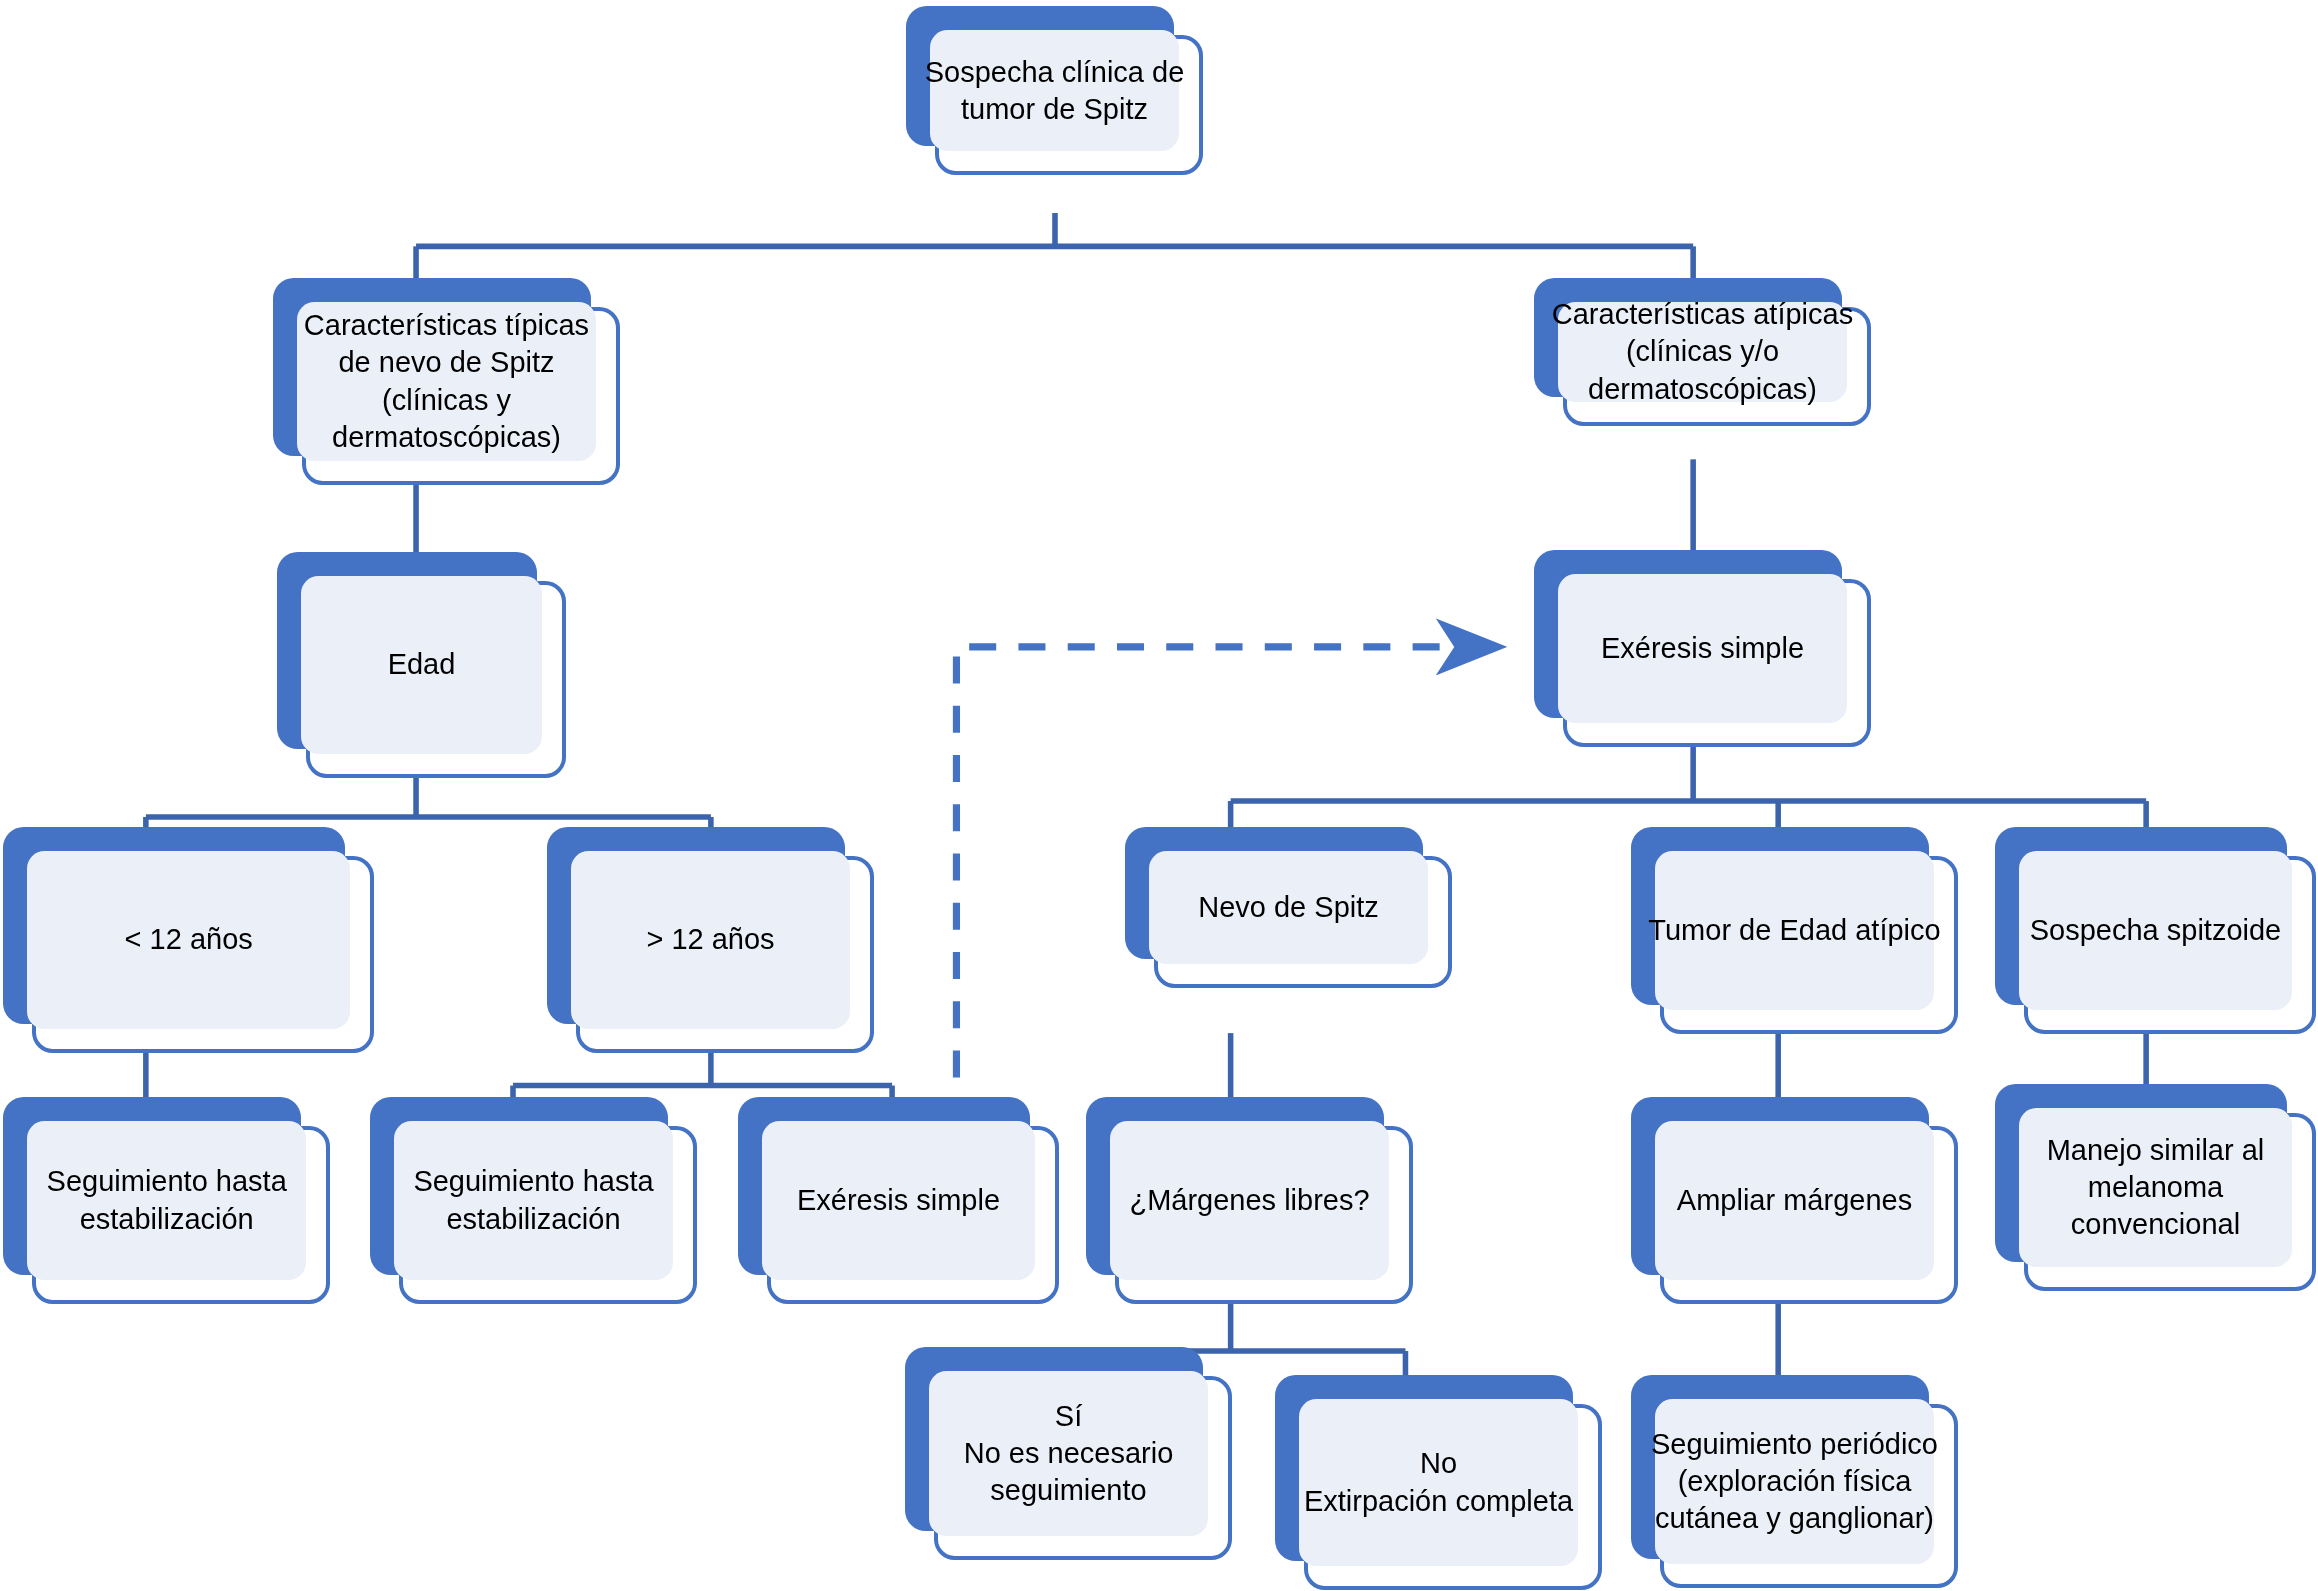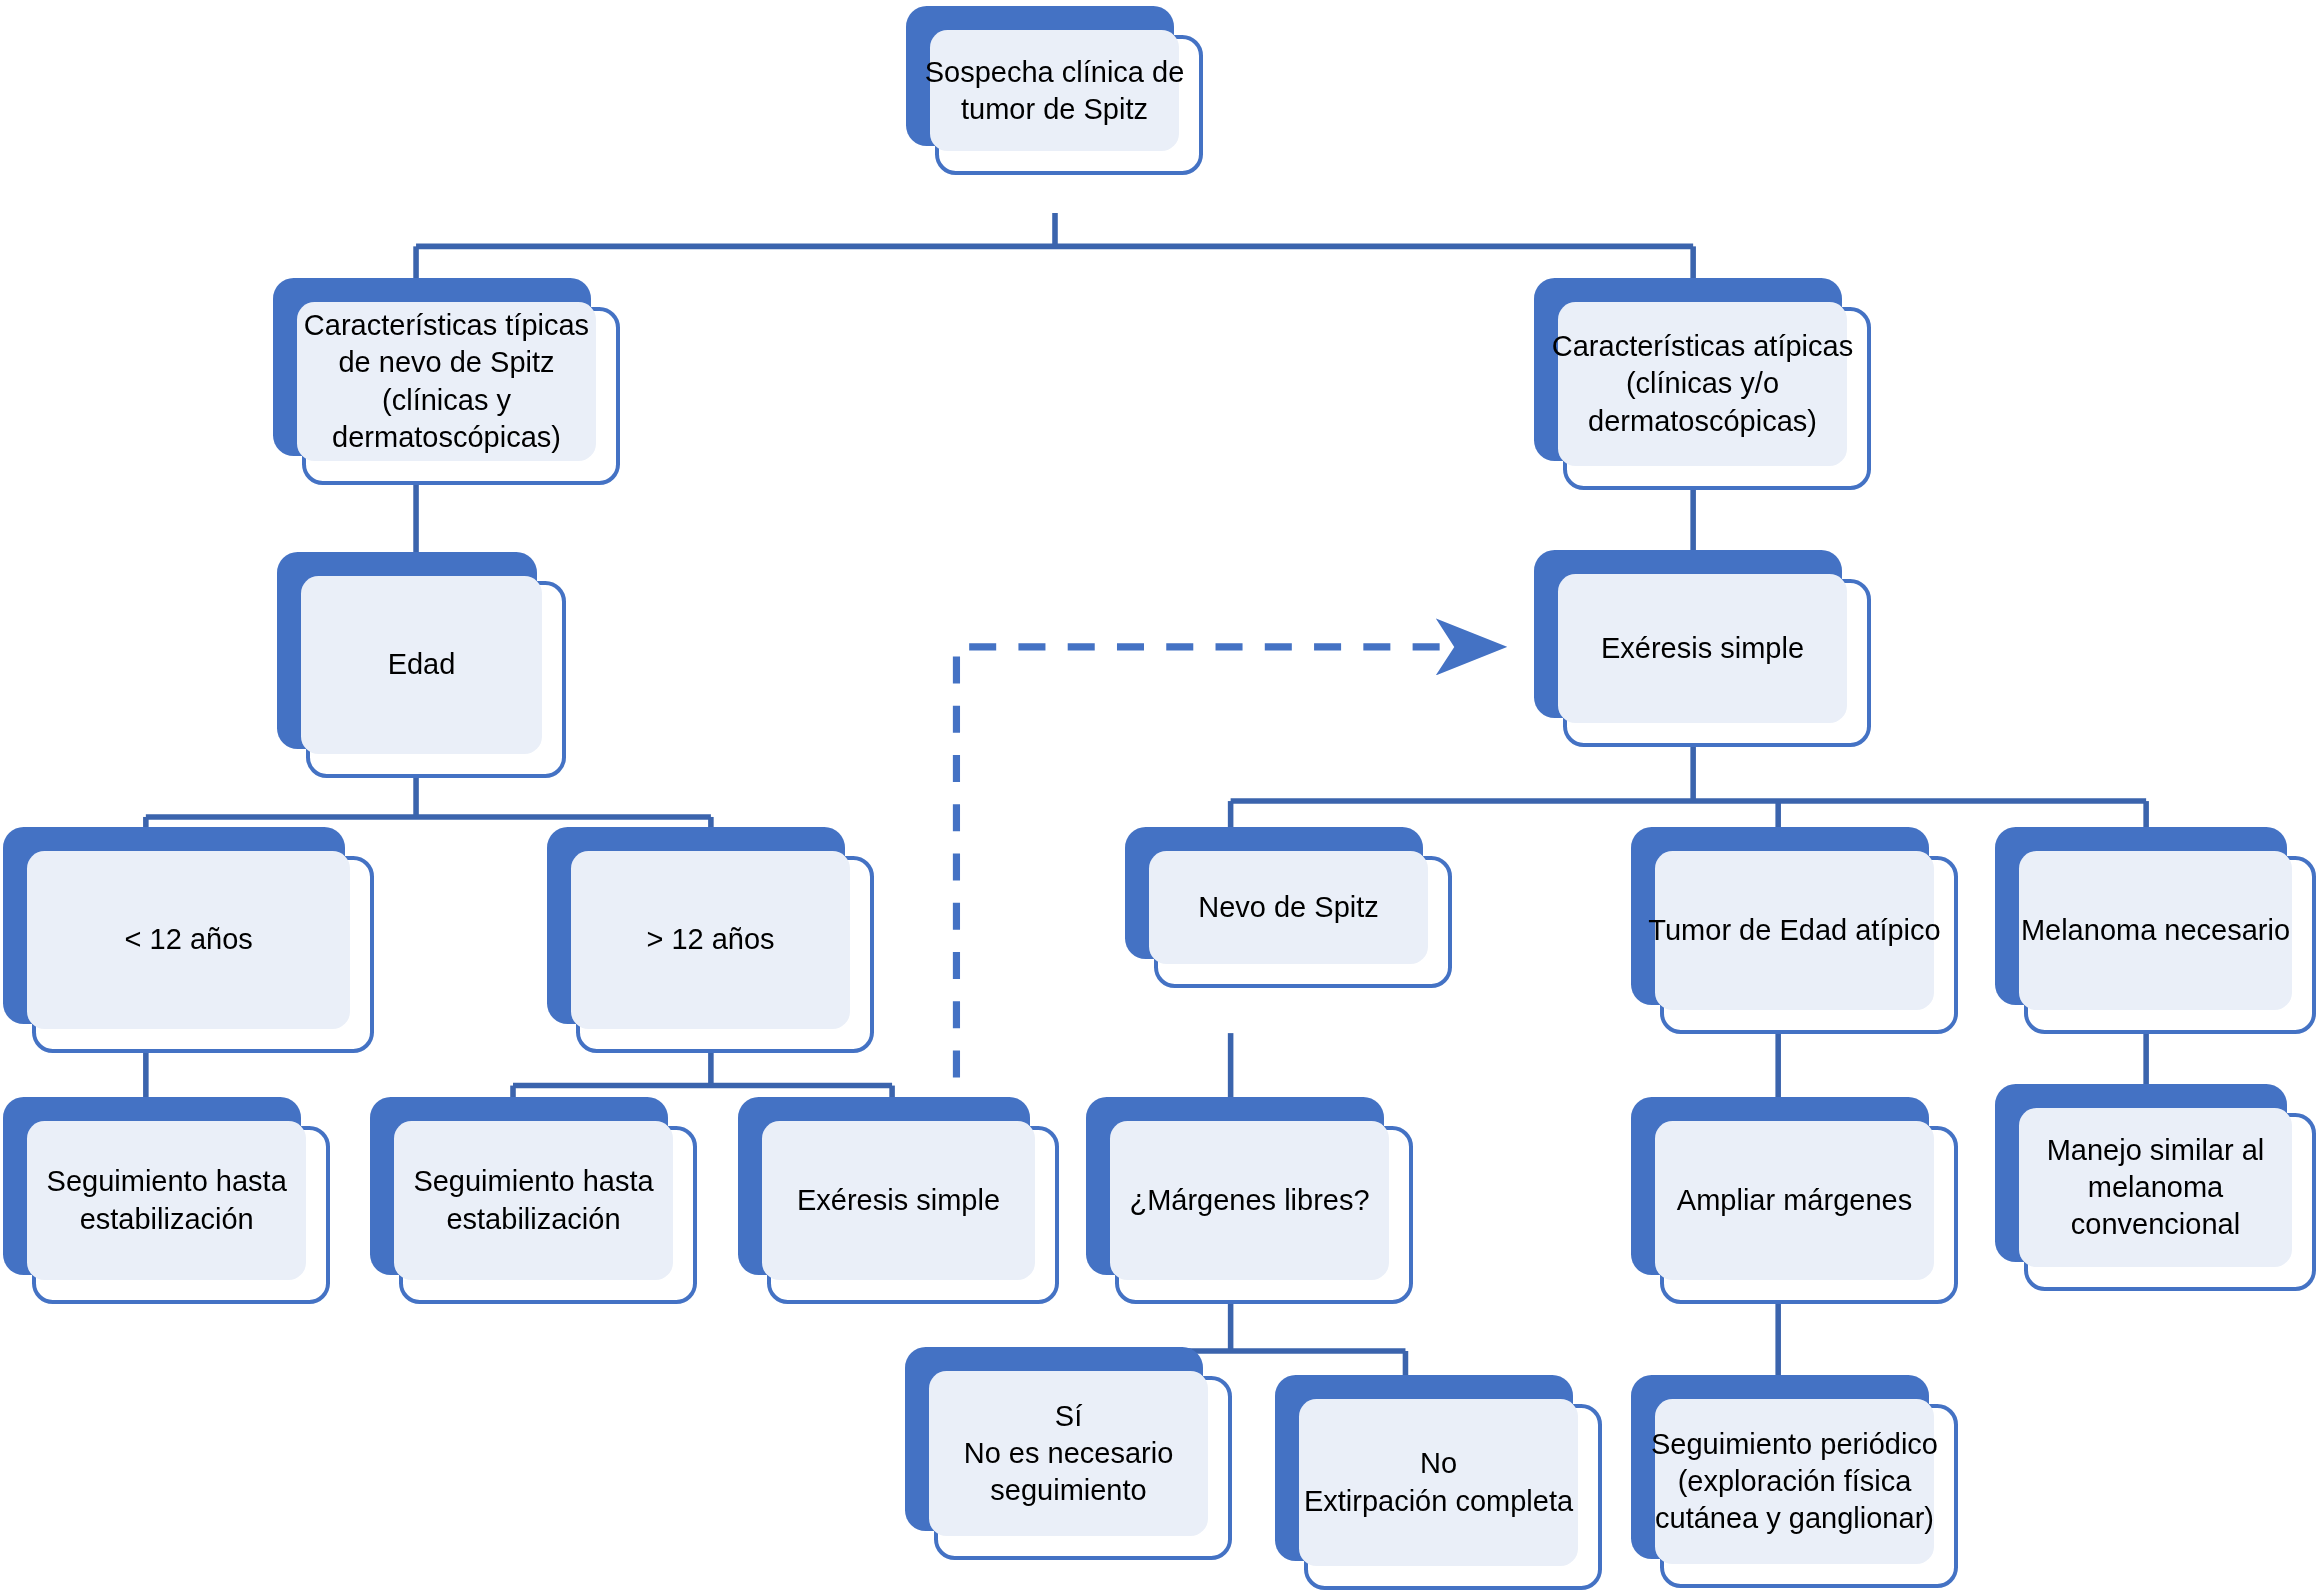--- a/index.html
+++ b/index.html
@@ -164,21 +164,21 @@
       <div class="inner"></div>
     </div>
     <div class="content">
       <div class="label">Características típicas
 de nevo de Spitz
 (clínicas y
 dermatoscópicas)</div>
     </div>
   </div>
 
-  <div class="node" style="left:1534px; top:278px; width:337px; height:212px;">
+  <div class="node" style="left:1534px; top:278px; width:337px; height:148px;">
     <div class="stack">
       <div class="shadow"></div>
       <div class="frame"></div>
       <div class="inner"></div>
     </div>
     <div class="content">
       <div class="label">Características atípicas
 (clínicas y/o
 dermatoscópicas)</div>
     </div>
@@ -250,21 +250,21 @@
     </div>
   </div>
 
   <div class="node" style="left:1995px; top:827px; width:321px; height:207px;">
     <div class="stack">
       <div class="shadow"></div>
       <div class="frame"></div>
       <div class="inner"></div>
     </div>
     <div class="content">
-      <div class="label">Melanoma necesario</div>
+      <div class="label">Sospecha spitzoide</div>
     </div>
   </div>
 
   <div class="node" style="left:3.2px; top:1097px; width:327px; height:207px;">
     <div class="stack">
       <div class="shadow"></div>
       <div class="frame"></div>
       <div class="inner"></div>
     </div>
     <div class="content">

